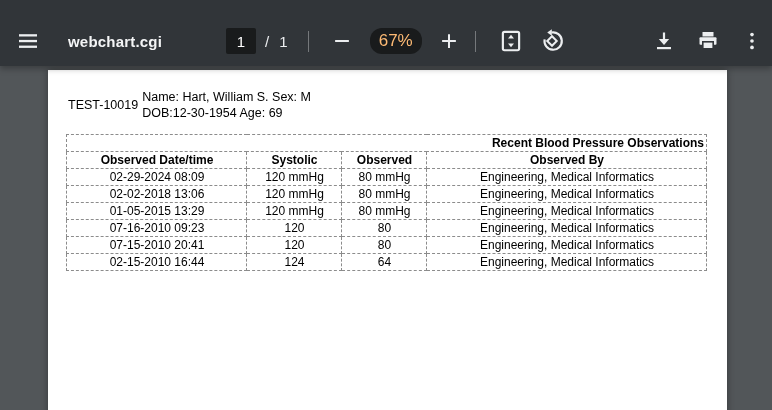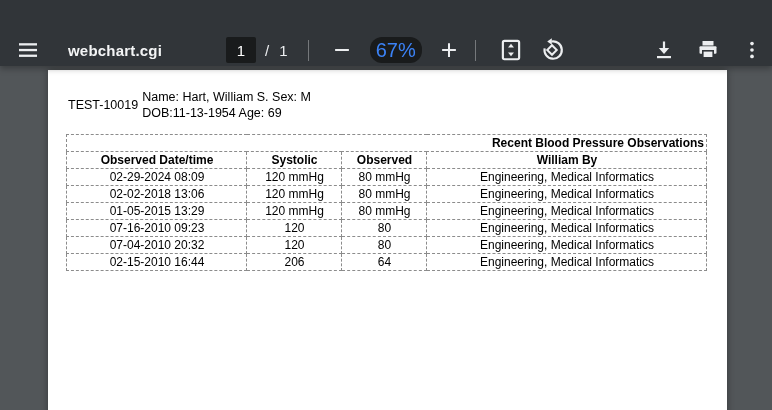--- a/index.html
+++ b/index.html
@@ -21,21 +21,21 @@
   }
 
   
   .toolbar{
     position:absolute;left:0;top:0;width:772px;height:66px;
     background:var(--toolbar-bg);
     color:var(--toolbar-text);
     box-shadow:0 3px 6px rgba(0,0,0,0.28);
     z-index:5;
   }
-  .tb-group{position:absolute;top:17px;height:100%;display:flex;align-items:center;}
+  .tb-group{position:absolute;top:8px;height:100%;display:flex;align-items:center;}
   .tb-left{left:14px;}
   .tb-center{left:226px;}
   .tb-right{right:6px;}
   .tb-btn{
     width:28px;height:28px;border:none;background:transparent;color:var(--toolbar-text);
     display:flex;align-items:center;justify-content:center;cursor:pointer;border-radius:50%;
     padding:0;flex:0 0 auto;
   }
   .doc-title{
     margin-left:26px;font-size:15px;font-weight:700;letter-spacing:.2px;color:#f4f5f6;
@@ -44,22 +44,22 @@
   .page-box{
     width:30px;height:26px;background:var(--box-bg);color:#fff;border:none;
     text-align:center;font-size:15px;font-family:"Liberation Sans",sans-serif;
     border-radius:2px;flex:0 0 auto;
   }
   .page-total{margin-left:9px;font-size:15px;letter-spacing:3px;white-space:nowrap;}
   .tb-sep{width:1px;height:21px;background:var(--separator);flex:0 0 auto;}
   .sep1{margin-left:17px;}
   .minus-btn{margin-left:19px;}
   .zoom-box{
-    width:52px;height:26px;background:var(--box-bg);color:#3b82f6;border:none;
-    text-align:center;font-size:20px;font-family:"Liberation Sans",sans-serif;
+    width:52px;height:26px;background:var(--box-bg);color:#fdba74;border:none;
+    text-align:center;font-size:17px;font-family:"Liberation Sans",sans-serif;
     border-radius:12px;margin-left:14px;flex:0 0 auto;
   }
   .plus-btn{margin-left:13px;}
   .sep2{margin-left:12px;}
   .fit-btn{margin-left:21px;}
   .rotate-btn{margin-left:13px;}
   .print-btn{margin-left:16px;}
   .more-btn{margin-left:16px;}
 
   
@@ -192,40 +192,40 @@
       </span>
     </button>
   </div>
 </div>
 
 <div class="pdf-page">
   <div class="patient-row">
     <div class="patient-id">TEST-10019</div>
     <div class="patient-lines">
       <div>Name: Hart, William S. Sex: M</div>
-      <div>DOB:11-13-1954 Age: 69</div>
+      <div>DOB:12-30-1954 Age: 69</div>
     </div>
   </div>
 
   <table class="bp">
     <colgroup>
       <col class="c1">
         <col class="c2">
         <col class="c3">
         <col class="c4">
     </colgroup>
     <thead>
       <tr>
         <th class="tbl-title" colspan="4">Recent Blood Pressure Observations</th>
       </tr>
       <tr>
         <th>Observed Date/time</th>
         <th>Systolic</th>
         <th>Observed</th>
-        <th>William By</th>
+        <th>Observed By</th>
       </tr>
     </thead>
     <tbody>
         <tr>
           <td>02-29-2024 08:09</td>
           <td>120 mmHg</td>
           <td>80 mmHg</td>
           <td>Engineering, Medical Informatics</td>
         </tr>
         <tr>
@@ -240,26 +240,26 @@
           <td>80 mmHg</td>
           <td>Engineering, Medical Informatics</td>
         </tr>
         <tr>
           <td>07-16-2010 09:23</td>
           <td>120</td>
           <td>80</td>
           <td>Engineering, Medical Informatics</td>
         </tr>
         <tr>
-          <td>07-04-2010 20:32</td>
+          <td>07-15-2010 20:41</td>
           <td>120</td>
           <td>80</td>
           <td>Engineering, Medical Informatics</td>
         </tr>
         <tr>
           <td>02-15-2010 16:44</td>
-          <td>206</td>
+          <td>124</td>
           <td>64</td>
           <td>Engineering, Medical Informatics</td>
         </tr>
       </tbody>
   </table>
 </div>
 
 </body></html>

